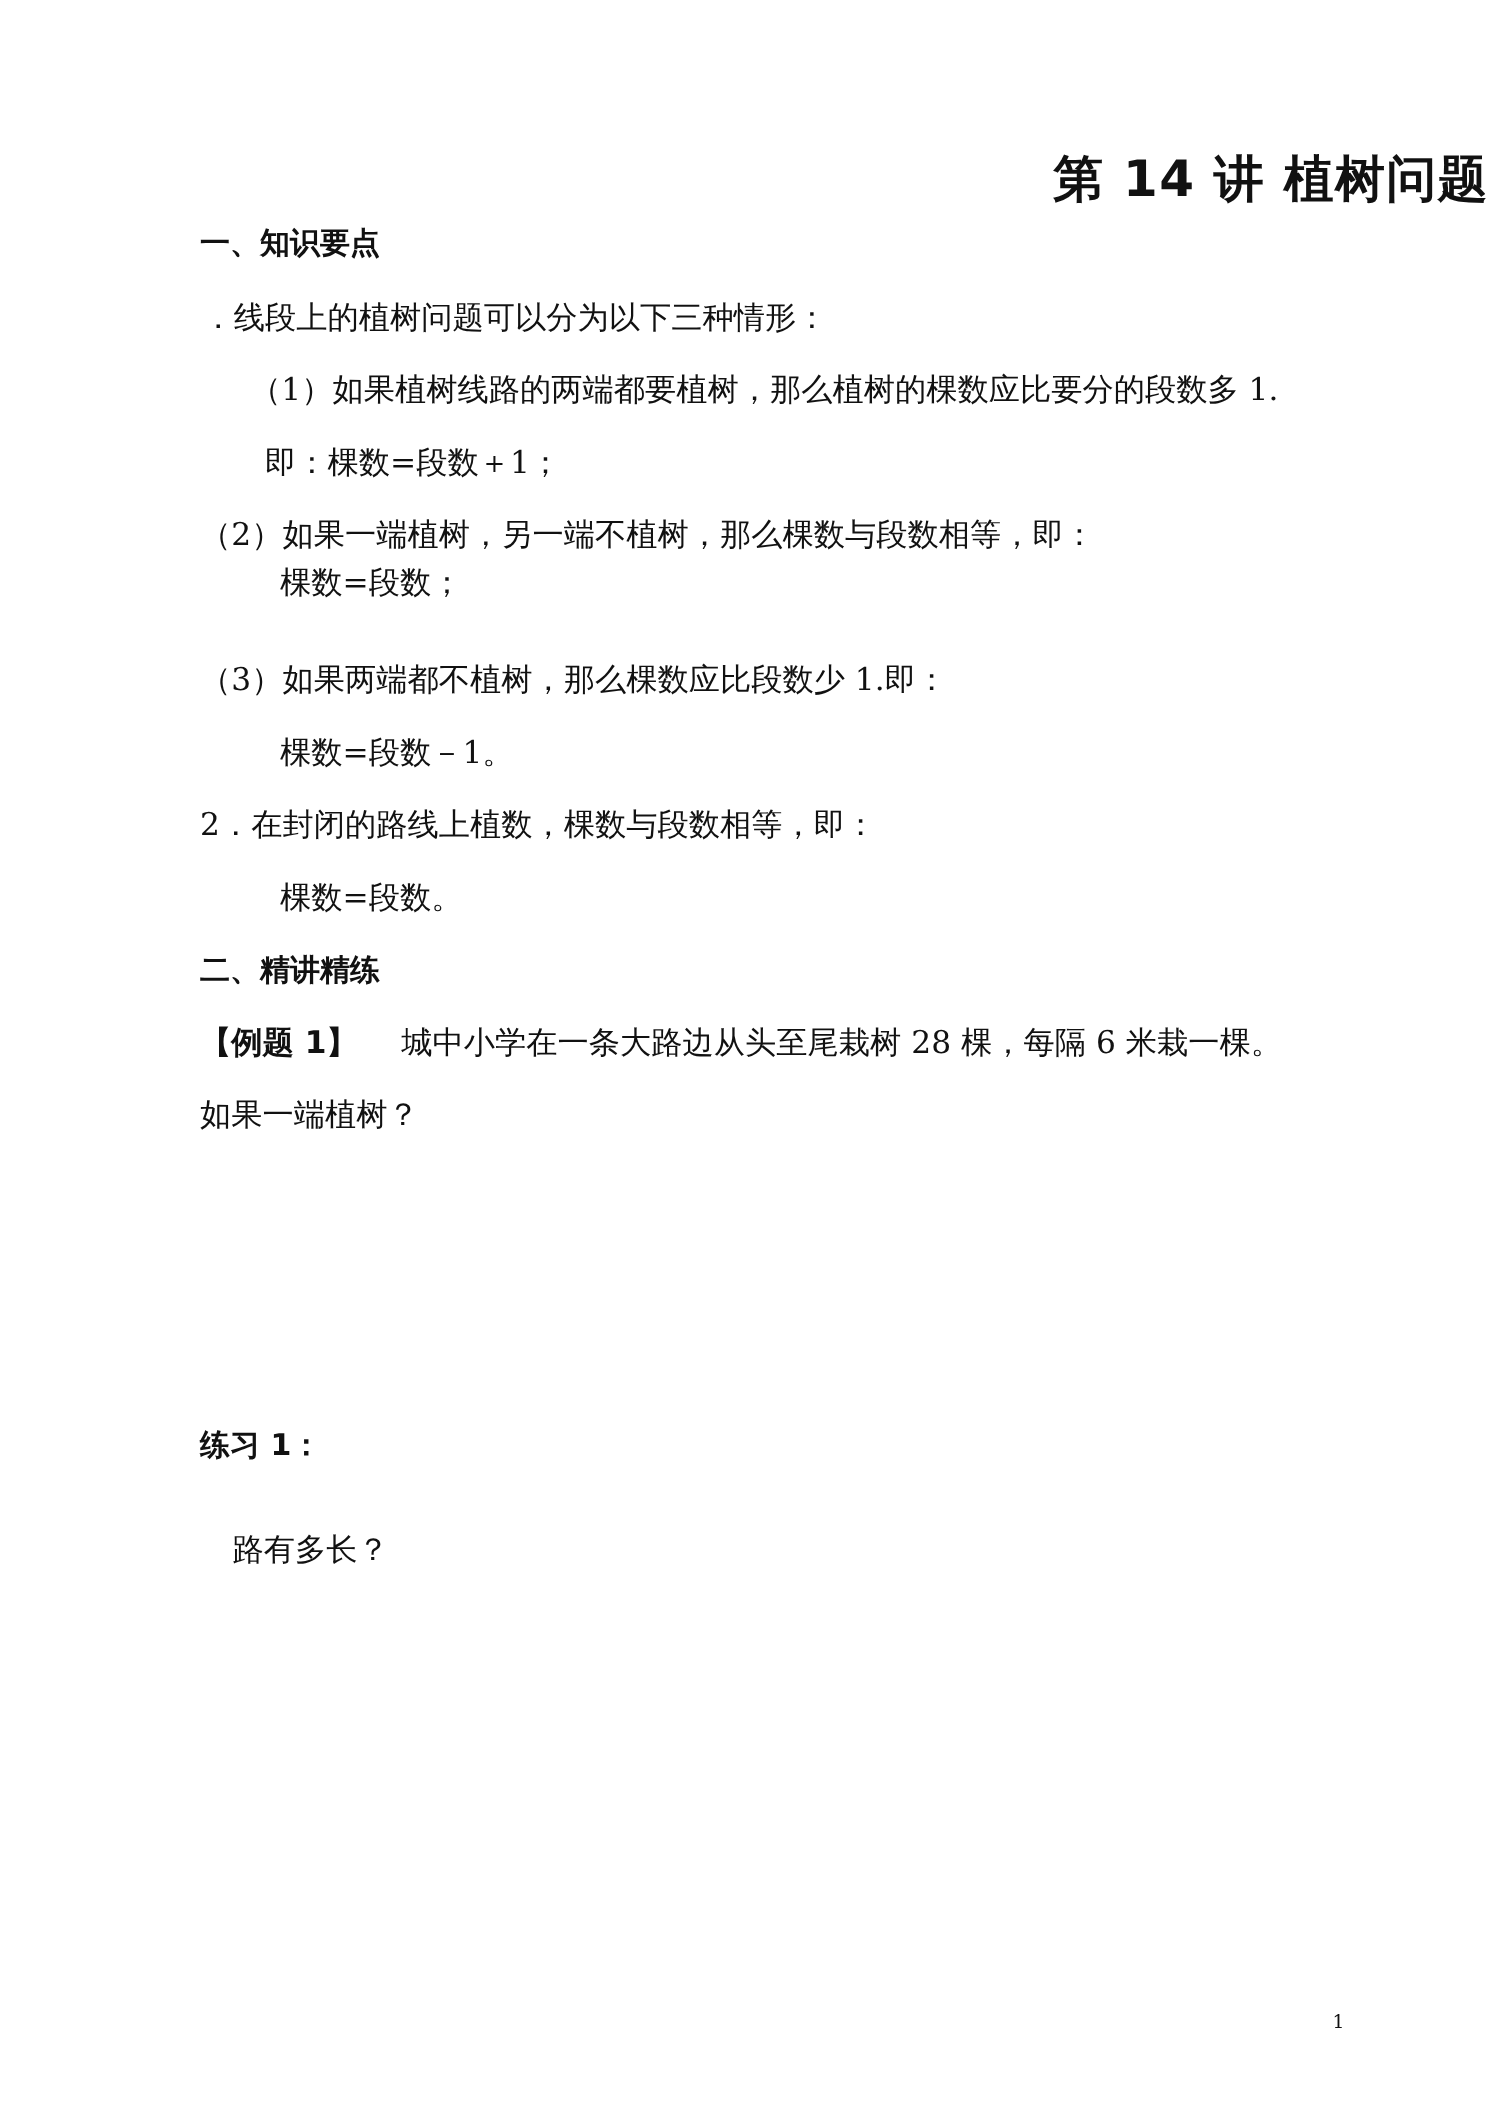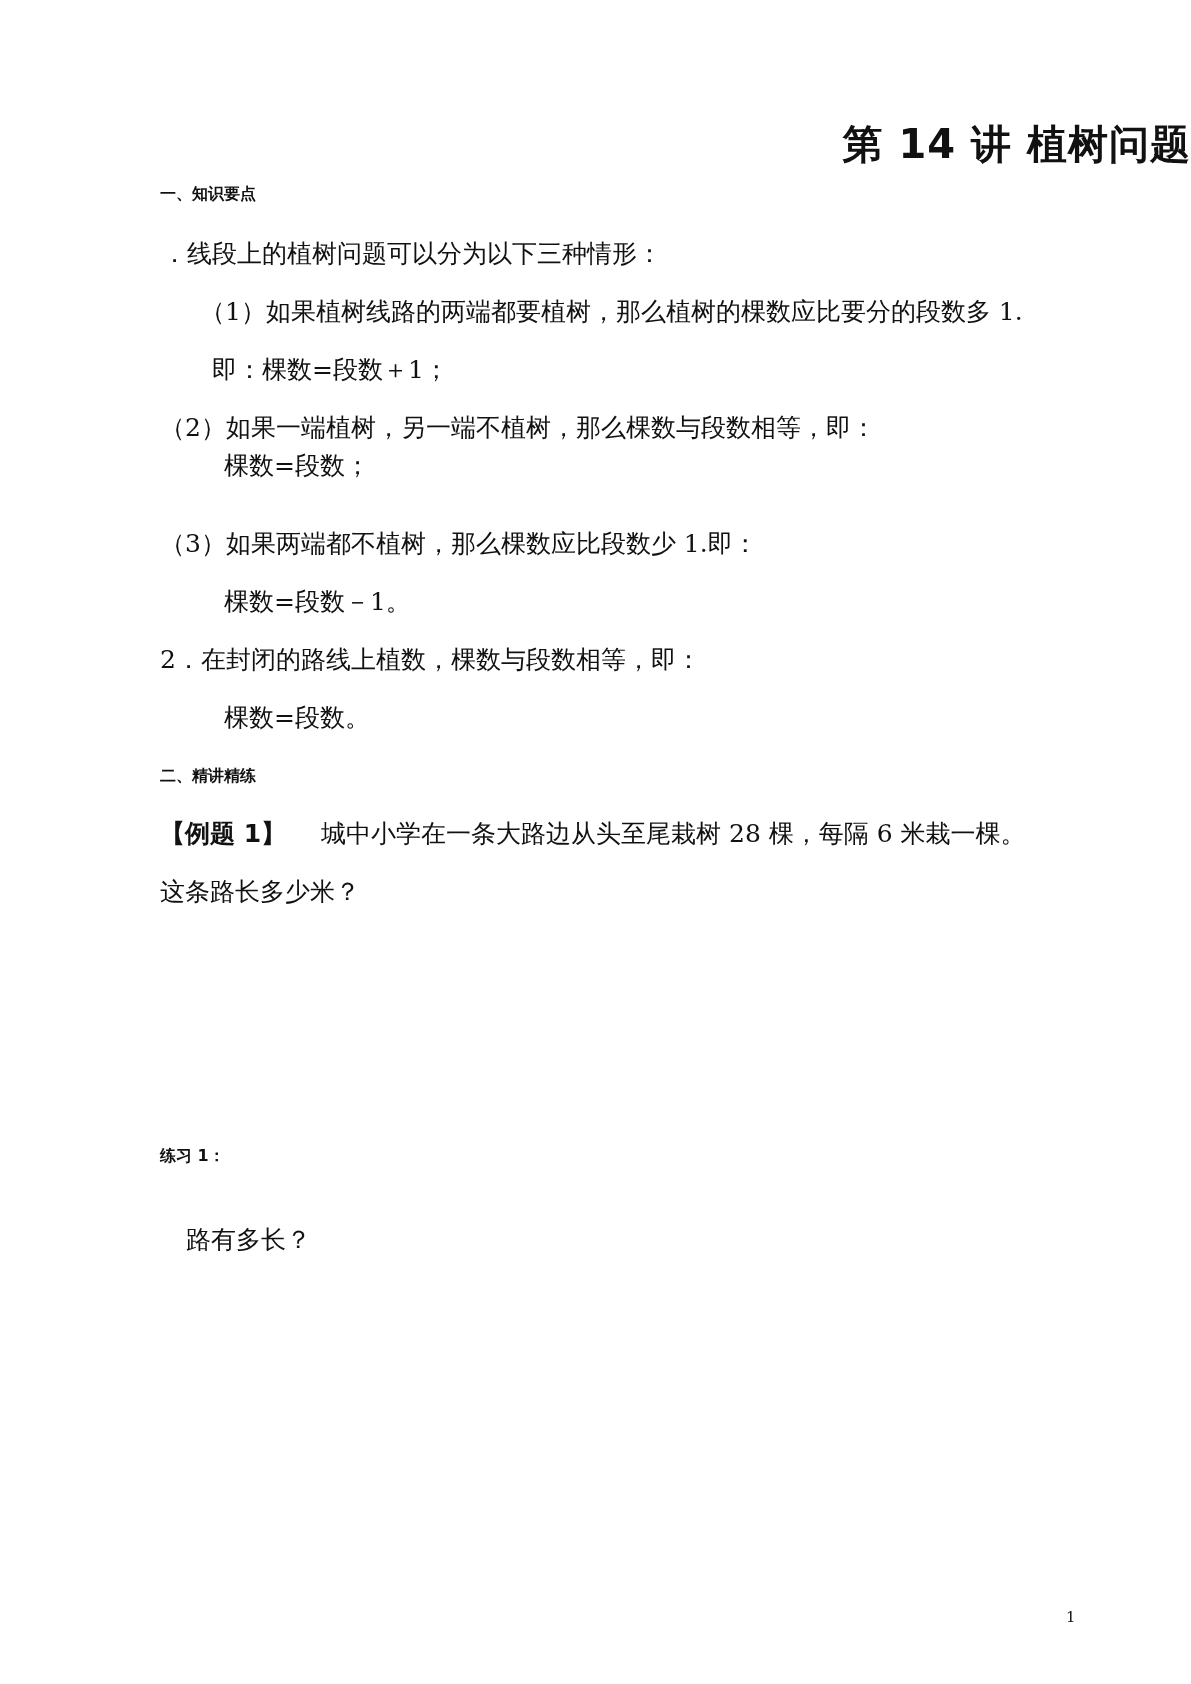--- a/index.html
+++ b/index.html
@@ -8,21 +8,21 @@
     font-family: "DejaVu Serif", "Liberation Serif", serif;
     color: #111111;
   }
   .page { position: absolute; left: 0; top: 0; width: 1191px; height: 1684px; }
   .line { position: absolute; white-space: nowrap; font-size: 25px; line-height: 32px; }
   .title {
     position: absolute; left: 0; width: 1191px; top: 118px; text-align: right;
     font-size: 40px; font-weight: bold; line-height: 52px; letter-spacing: 1px;
     font-family: "DejaVu Sans", "Liberation Sans", sans-serif;
   }
-  .heading { font-weight: bold; font-family: "DejaVu Sans", "Liberation Sans", sans-serif; font-size: 16px; }
+  .heading { font-weight: bold; font-family: "DejaVu Sans", "Liberation Sans", sans-serif; font-size: 24px; }
   .bold { font-weight: bold; font-family: "DejaVu Sans", "Liberation Sans", sans-serif; margin-top: 36px; }
   .pagenum { position: absolute; left: 1066px; top: 1608px; font-size: 15px; line-height: 18px; }
 </style>
 </head>
 <body>
 
 <div class="page">
 
   <div class="title">第 14 讲  植树问题</div>
 
@@ -47,20 +47,20 @@
 
   <div class="line" style="left:160px; top:644px;">2．在封闭的路线上植数，棵数与段数相等，即：</div>
   <div class="line" style="left:224px; top:702px;">棵数=段数。</div>
 
   <div class="line heading" style="left:160px; top:760px;">二、精讲精练</div>
 
   <div class="line" style="left:160px; top:818px;">
     <span class="bold">【例题 1】</span>
     <span style="margin-left:27px;">城中小学在一条大路边从头至尾栽树 28 棵，每隔 6 米栽一棵。</span>
   </div>
-  <div class="line" style="left:160px; top:876px;">这条路长多少米？</div>
+  <div class="line" style="left:160px; top:876px;">如果一端植树？</div>
 
   <div class="line heading" style="left:160px; top:1108px;margin-top:32px;">练习 1：</div>
 
   <div class="line" style="left:186px; top:1224px;">路有多长？</div>
 
   <div class="pagenum">1</div>
 </div>
 
 </body></html>

